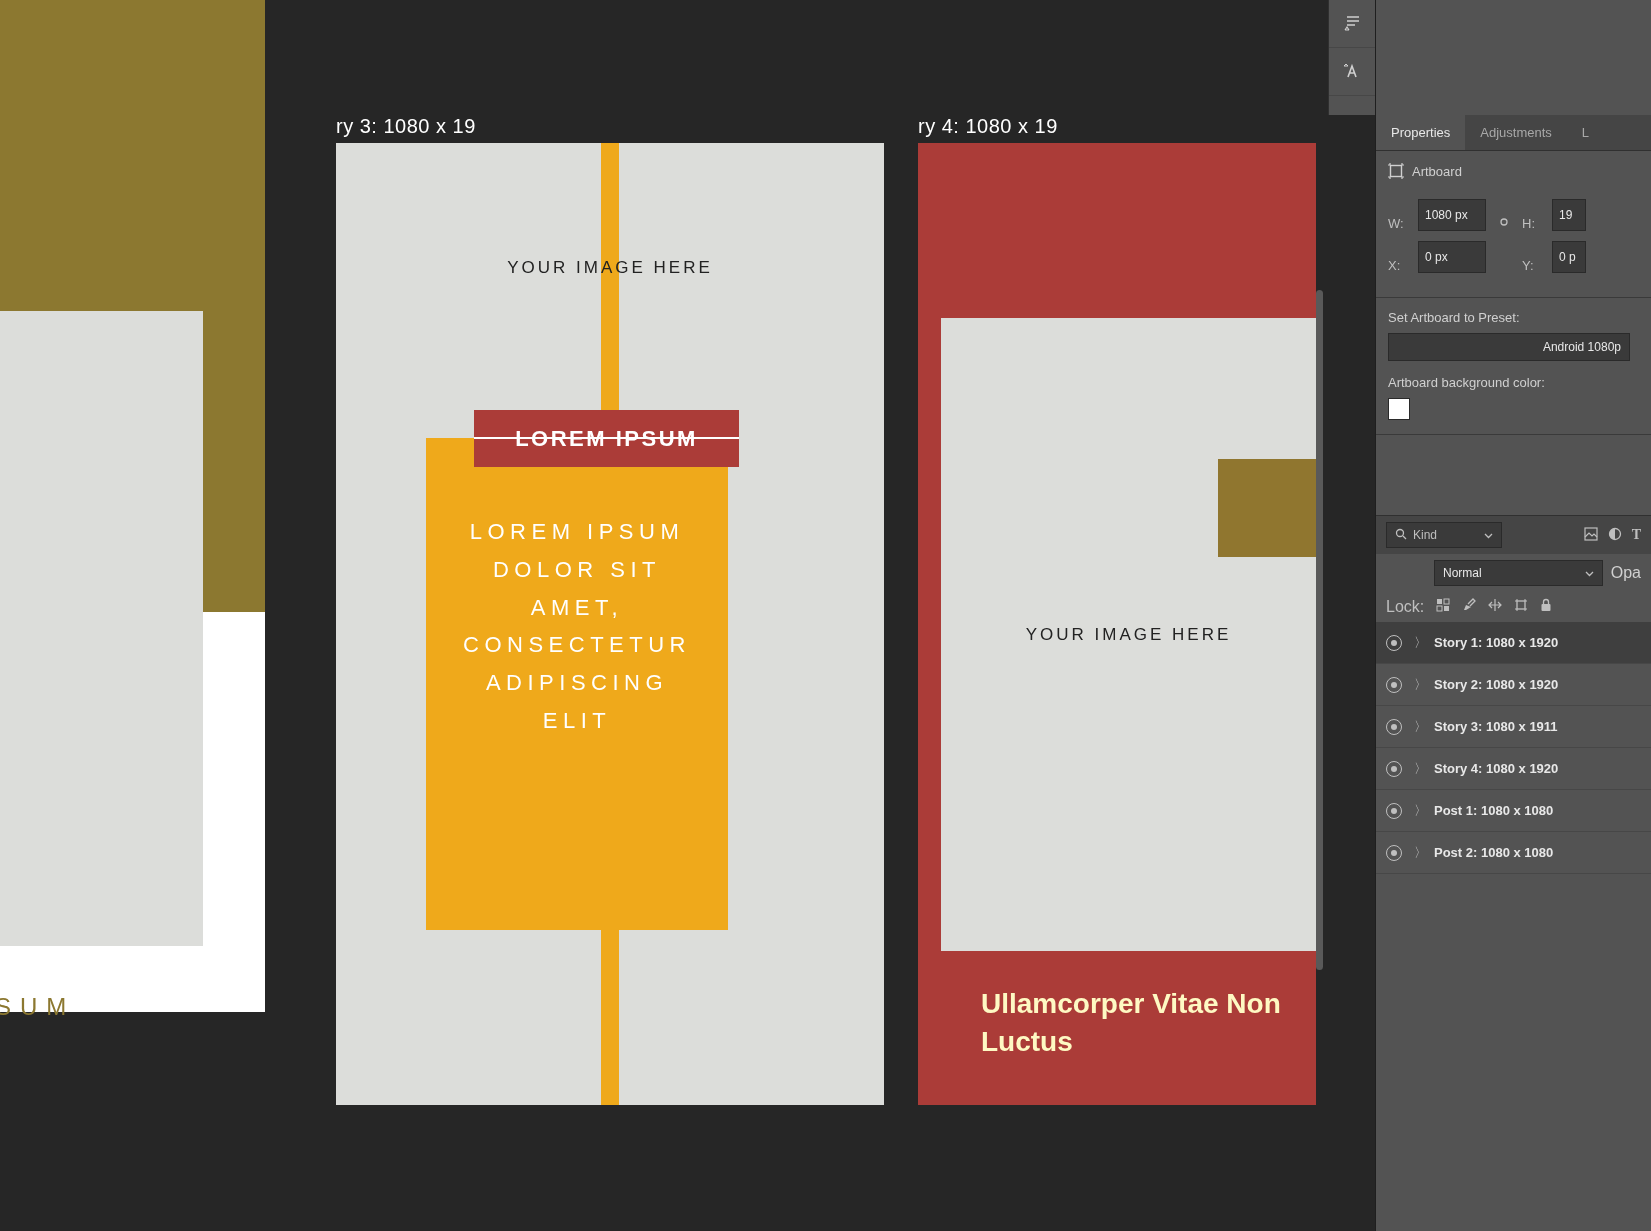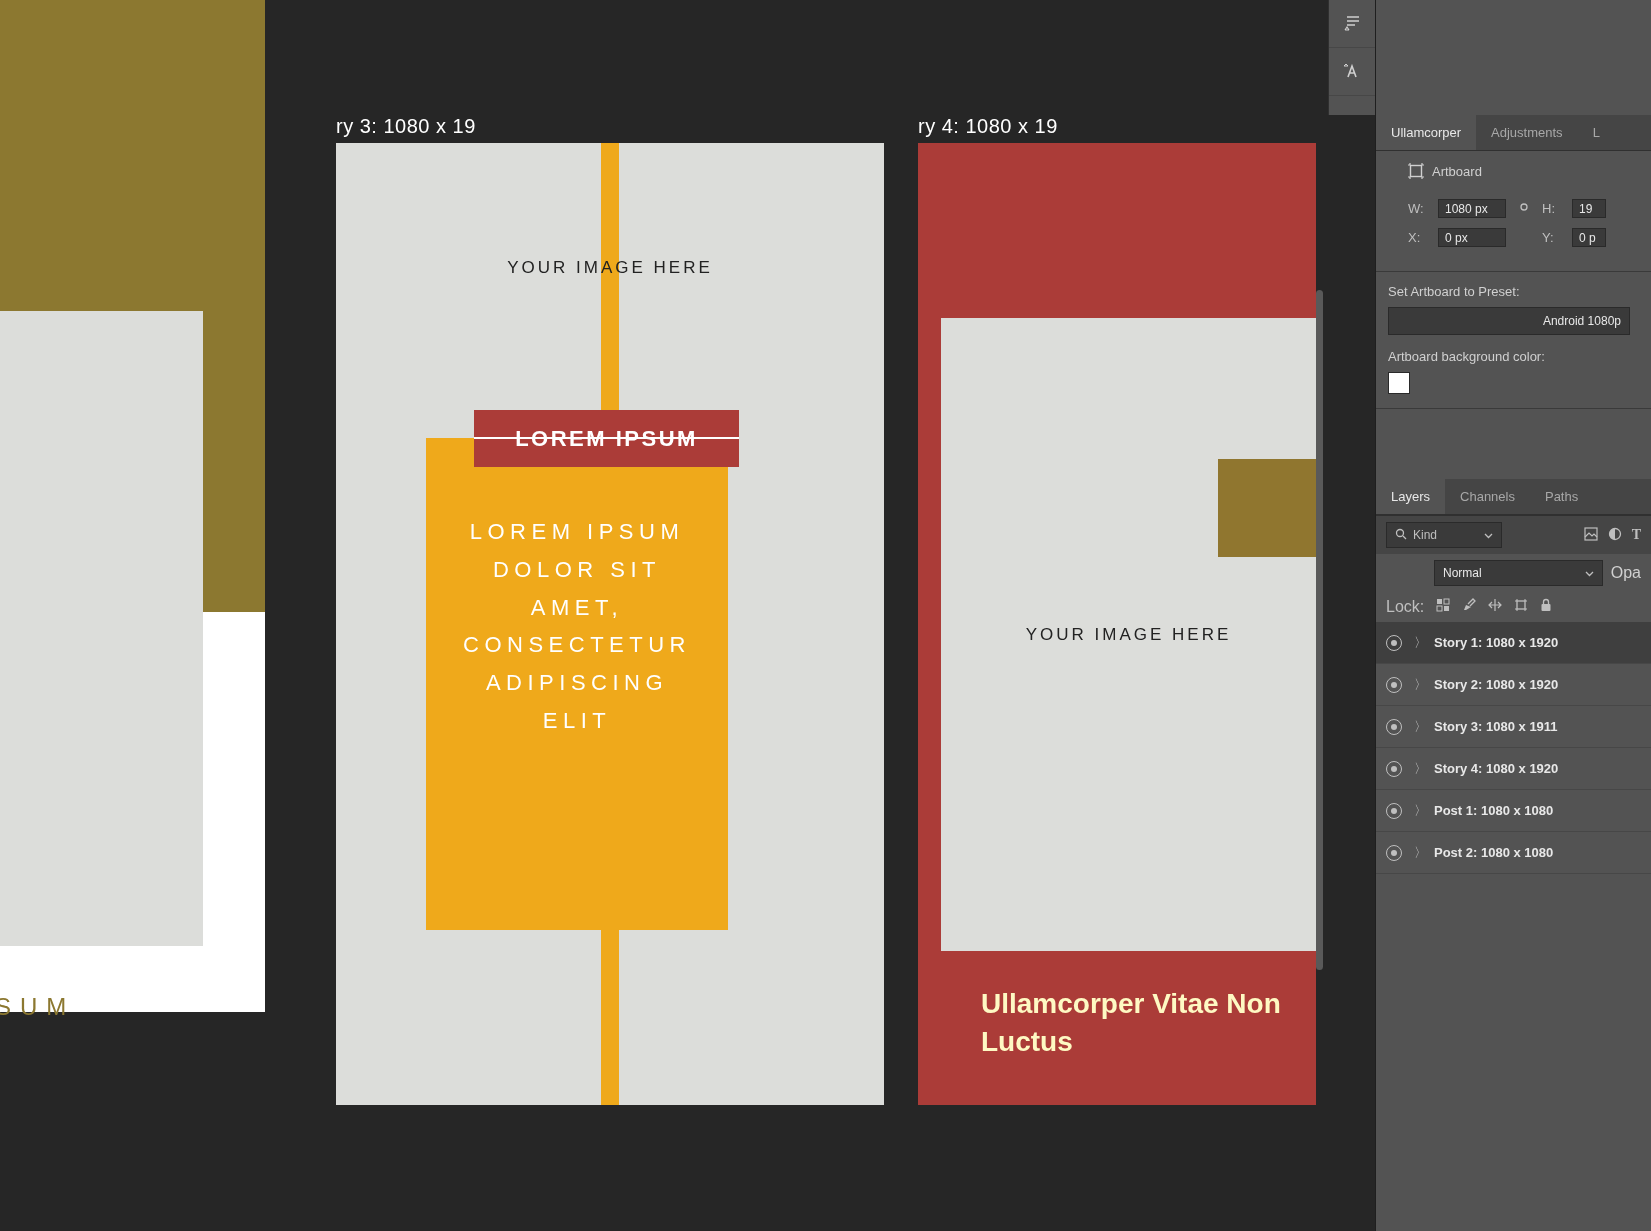--- a/index.html
+++ b/index.html
@@ -167,25 +167,25 @@
 }
 .tabs {
   display:flex; background:#454545; height:36px; align-items:stretch;
   border-bottom:1px solid #303030;
 }
 .tabs .tab {
   padding:0 15px; font-size:13px; line-height:36px; color:#a8a8a8;
 }
 .tabs .tab.active { background:#535353; color:#e8e8e8; }
 .section { padding:12px 8px 14px 12px; border-bottom:1px solid #3a3a3a; font-size:13px; }
-.row { display:flex; align-items:center; gap:8px; margin-bottom:10px;margin-left:20px; }
+.row { display:flex; align-items:flex-end; gap:8px; margin-bottom:10px; }
 .row .lab { width:22px; color:#bfbfbf; }
 .row input.field {
   background:#3a3a3a; border:1px solid #2a2a2a; color:#e8e8e8;
-  height:19px; width:68px; padding:0 6px; font-size:12px;
+  height:32px; width:68px; padding:0 6px; font-size:12px;
 }
 .link-ic { width:20px; text-align:center; color:#bfbfbf; }
 .preset {
   background:#3a3a3a; border:1px solid #2a2a2a; height:28px; width:242px;
   color:#e8e8e8; padding:0 8px; font-size:12px; line-height:26px;text-align:right;
 }
 .swatch { width:22px; height:22px; background:#fff; border:1px solid #2a2a2a; }
 
 .layers-top { display:flex; align-items:center; padding:6px 10px; gap:10px; background:#454545; border-top:1px solid #303030;}
 .search-kind {
@@ -262,21 +262,21 @@
       </svg>
   </div>
 </div>
 
 <div class="preview"></div>
 
 <div class="panels">
 
   <div class="panel-top-tabs">
     <div class="tabs">
-      <div class="tab active">Ullamcorper</div>
+      <div class="tab active">Properties</div>
       <div class="tab">Adjustments</div>
       <div class="tab">L</div>
     </div>
 
     <div class="section">
       <div class="row">
         <span class="artboard-ic">
           <svg width="16" height="16" viewBox="0 0 16 16">
               <rect x="2.5" y="2.5" width="11" height="11" fill="none" stroke="#d0d0d0" stroke-width="1.4"></rect>
               <path d="M2 0v2M14 0v2M2 14v2M14 14v2M0 2h2M0 14h2M14 2h2M14 14h2" stroke="#d0d0d0" stroke-width="1.2"></path>
@@ -306,27 +306,20 @@
     </div>
 
     <div class="section">
       <div style="margin-bottom:8px">Set Artboard to Preset:</div>
       <div class="preset">Android 1080p</div>
       <div style="margin:14px 0 8px 0">Artboard background color:</div>
       <div class="swatch"></div>
     </div>
   </div>
 
-  <div class="layers-tabs">
-    <div class="tabs">
-      <div class="tab active">Layers</div>
-      <div class="tab">Channels</div>
-      <div class="tab">Paths</div>
-    </div>
-  </div>
 
   <div class="layers-body">
     <div class="layers-top">
       <div class="search-kind">
         <span>
           <svg width="12" height="12" viewBox="0 0 12 12">
               <circle cx="5" cy="5" r="3.5" fill="none" stroke="#bfbfbf" stroke-width="1.3"></circle>
               <path d="M8 8l3 3" stroke="#bfbfbf" stroke-width="1.3"></path>
             </svg>
         </span>

